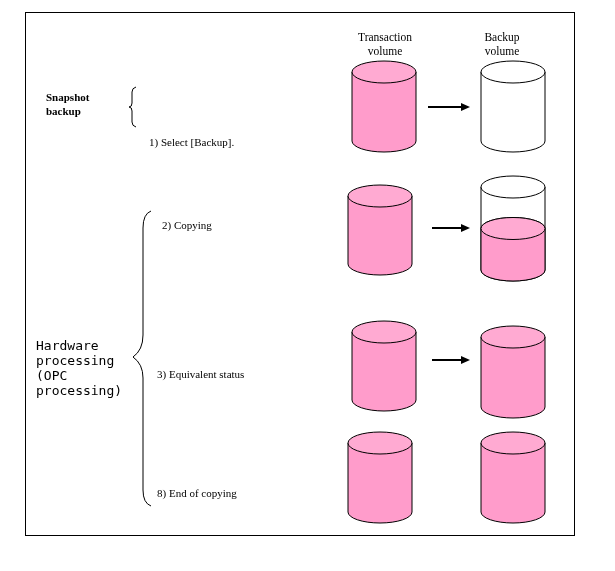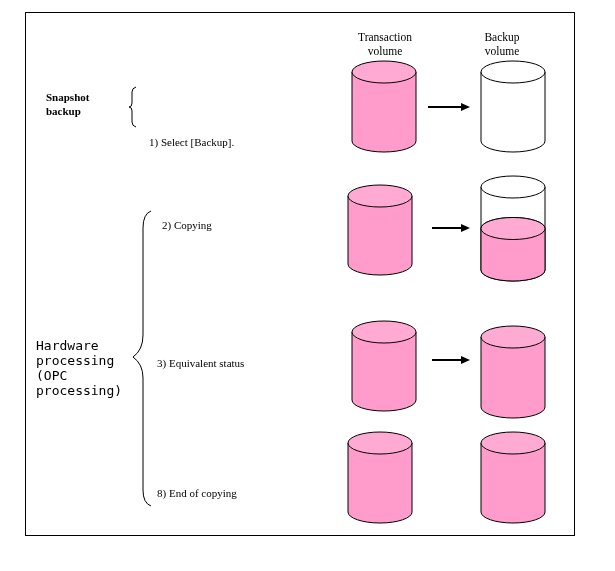--- a/index.html
+++ b/index.html
@@ -33,21 +33,21 @@
 </div>
 <div class="txt mono" style="left:36px; top:338px;">
   <div>Hardware</div>
   <div>processing</div>
   <div>(OPC</div>
   <div>processing)</div>
 </div>
 
 <div class="txt" style="left:149px; top:99px;margin-top:36px;">1) Select [Backup].</div>
 <div class="txt" style="left:162px; top:218px;">2) Copying</div>
-<div class="txt" style="left:157px; top:356px;">3) Equivalent status</div>
+<div class="txt" style="left:157px; top:367px;">3) Equivalent status</div>
 <div class="txt" style="left:157px; top:486px;">8) End of copying</div>
 
 <svg class="diagram" width="615" height="571">
 
   <path d="M136,87 Q132,88 132,92 L132,103 Q132,107 129,107 Q132,107 132,111 L132,122 Q132,126 136,127" fill="none" stroke="#000" stroke-width="1"></path>
 
   <path d="M151,211 Q143,214 143,228 L143,335 Q143,350 133,357 Q143,364 143,378 L143,490 Q143,503 151,506" fill="none" stroke="#000" stroke-width="1"></path>
   <g id="cyls">
       <g>
         <path d="M352,72 L352,141 A32,11 0 0 0 416,141 L416,72" fill="#ff9ccb" stroke="#000000" stroke-width="1"></path>

